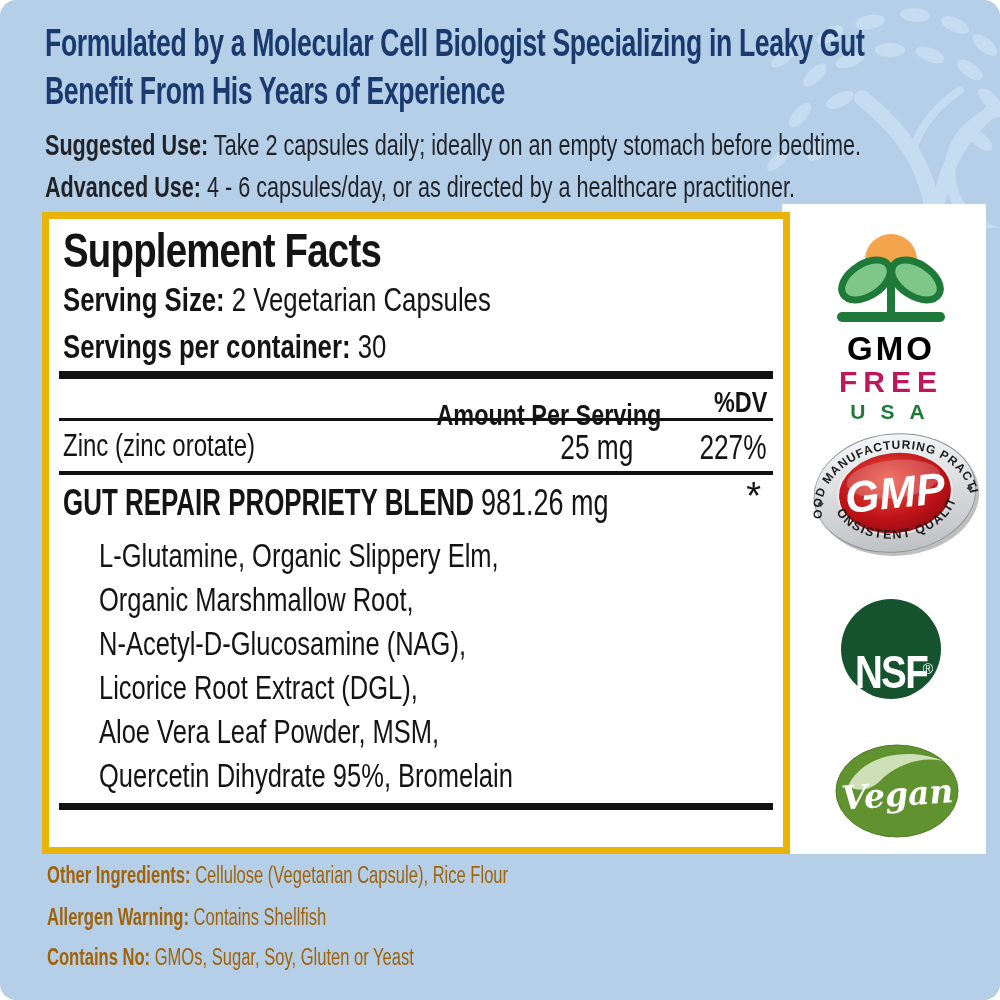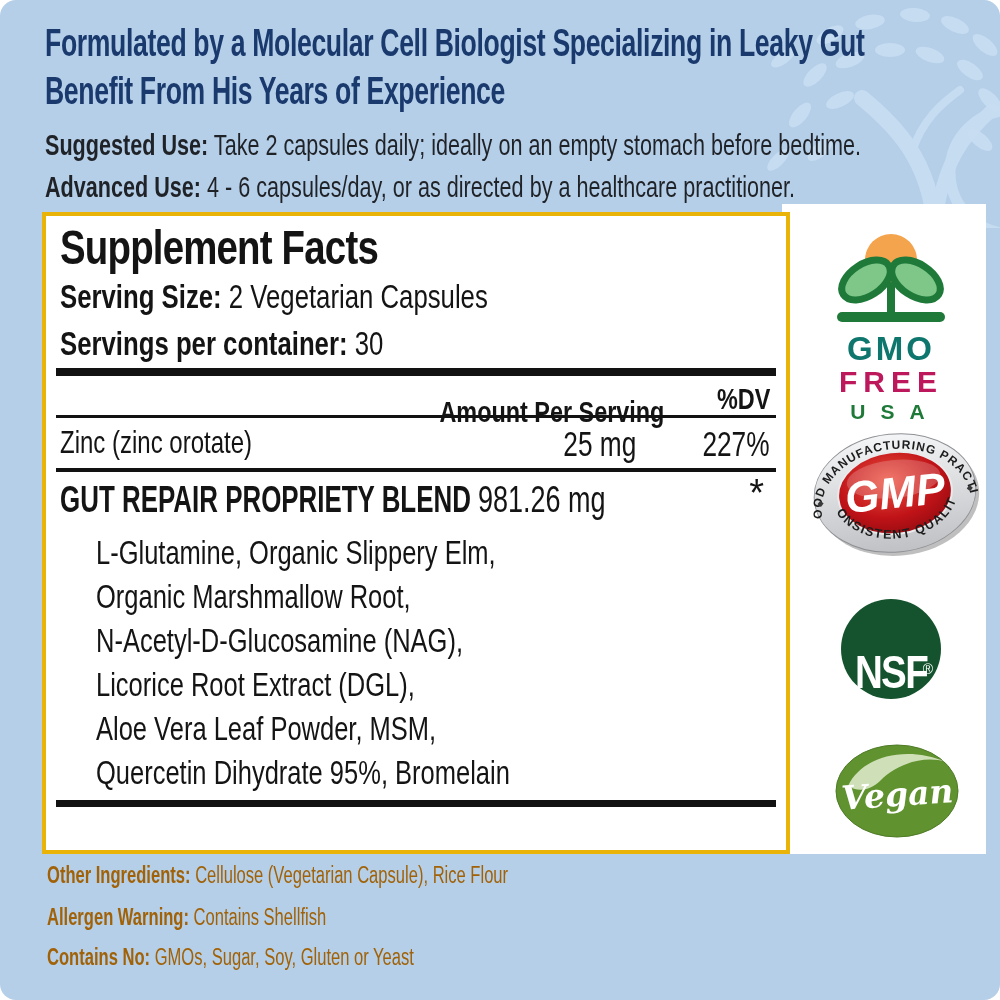--- a/index.html
+++ b/index.html
@@ -24,21 +24,21 @@
   .hdr2 { top:70px; }
 
   .useline { position:absolute; left:45px; z-index:2; font-size:30px; color:#1f2227; }
   .use1 { top:128px; }
   .use2 { top:170px; }
   .useline b { font-weight:bold; }
 
   .white-panel { position:absolute; left:782px; top:204px; width:204px; height:650px; background:#ffffff; z-index:2; }
 
   
-  .sf-box { position:absolute; left:42px; top:212px; width:748px; height:642px; background:#ffffff; border:4px solid #eab308; z-index:3; }
+  .sf-box { position:absolute; left:42px; top:212px; width:748px; height:642px; background:#ffffff; border:7px solid #eab308; z-index:3; }
   .sf-inner { position:relative; width:100%; height:100%; color:#141414; }
   .sf-title { position:absolute; left:14px; top:4px; font-size:48px; font-weight:bold; letter-spacing:-1px; }
   .sf-line { position:absolute; left:14px; font-size:33px;text-align:center; }
   .sf-line b { font-weight:bold; }
   .sf-serving { top:62px; }
   .sf-servings { top:109px; }
   .bar { position:absolute; left:10px; right:10px; background:#121212; }
   .bar-thick1 { top:152px; height:8px; }
   .rule-thin { top:199px; height:3px; }
   .rule-mid { top:252px; height:4px; }
@@ -58,21 +58,21 @@
   
   .footline { position:absolute; left:47px; z-index:2; font-size:23px; color:#a16207; }
   .foot1 { top:862px; }
   .foot2 { top:904px; }
   .foot3 { top:944px; }
   .footline b { font-weight:bold; }
 
   
   .badge { position:absolute; z-index:4; }
   .gmo-badge { left:806px; top:228px; width:170px; text-align:center; }
-  .gmo-word { font-weight:bold; letter-spacing:3px; font-size:33px; color:#0f766e; line-height:34px; }
+  .gmo-word { font-weight:bold; letter-spacing:3px; font-size:33px; color:#000000; line-height:34px; }
   .free-word { font-weight:bold; letter-spacing:6px; font-size:30px; color:#be185d; line-height:32px; }
   .usa-word { font-weight:bold; letter-spacing:15px; font-size:21px; color:#1f7a3a; line-height:28px; padding-left:8px; }
   .gmp-badge { left:810px; top:428px; width:170px; height:130px; }
   .nsf-badge { left:841px; top:599px; width:100px; height:100px; background:#14532d; border-radius:50%;
                display:flex; align-items:flex-end; justify-content:center; color:#fff; }
   .nsf-text { font-size:47px; font-weight:bold; letter-spacing:-2px; transform:scaleX(0.82); }
   .nsf-reg { position:absolute; right:8px; bottom:22px; font-size:14px; color:#fff; }
   .vegan-badge { left:834px; top:740px; width:126px; height:103px; }
 </style>
 </head>

